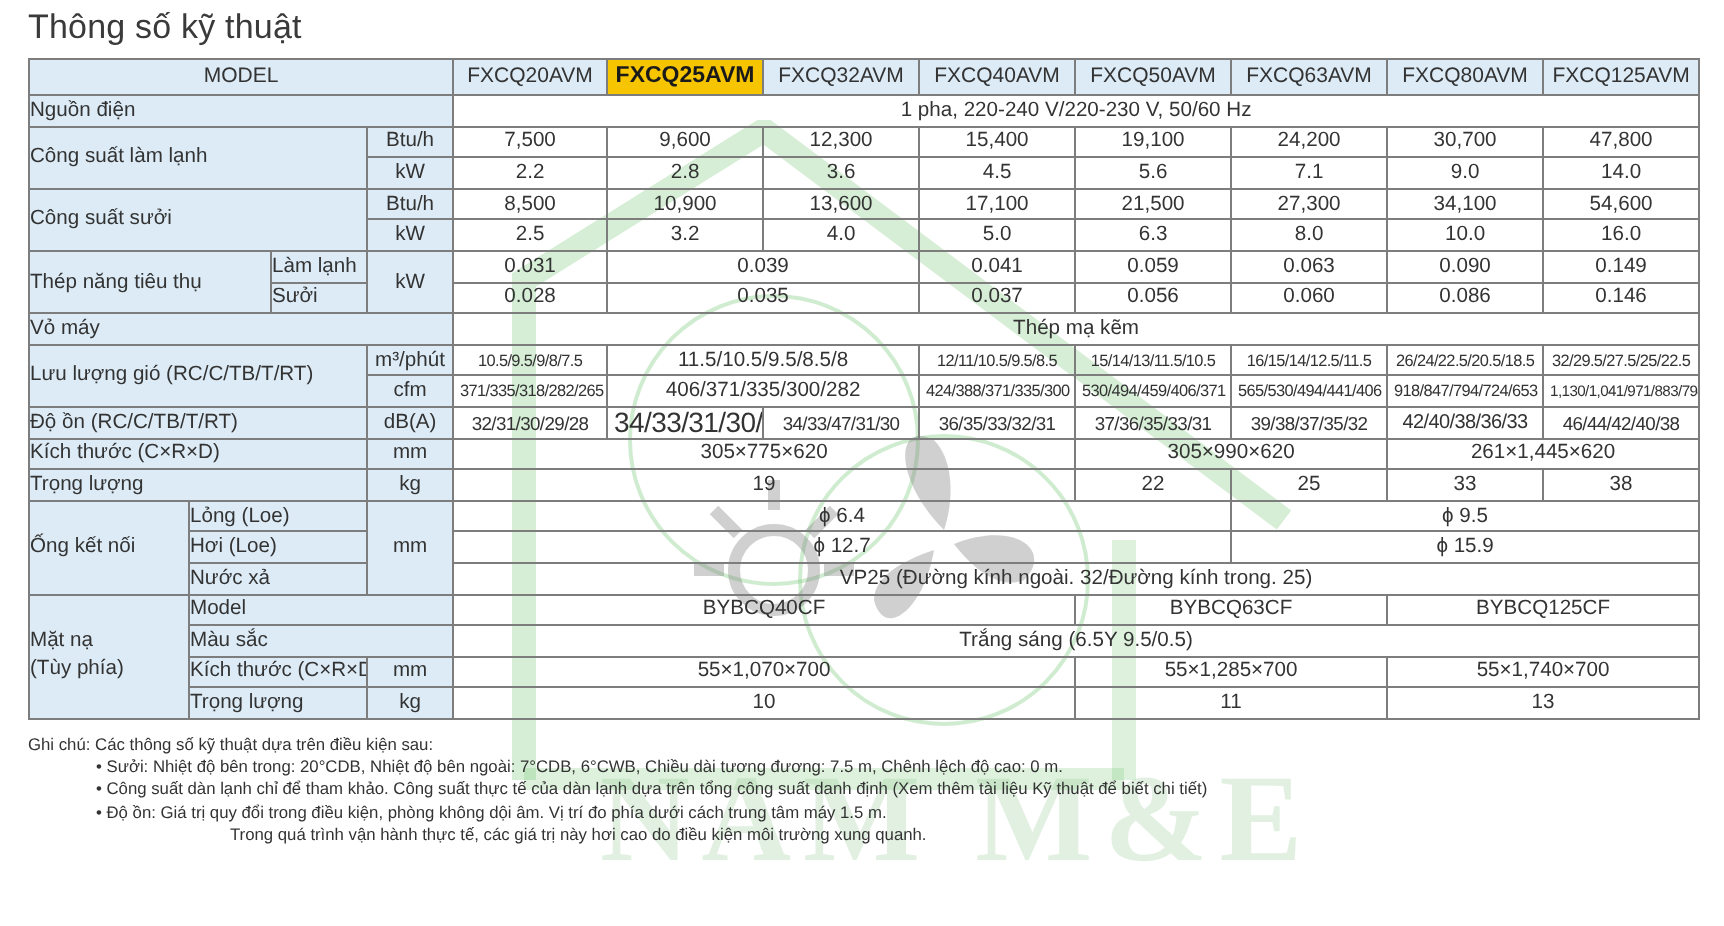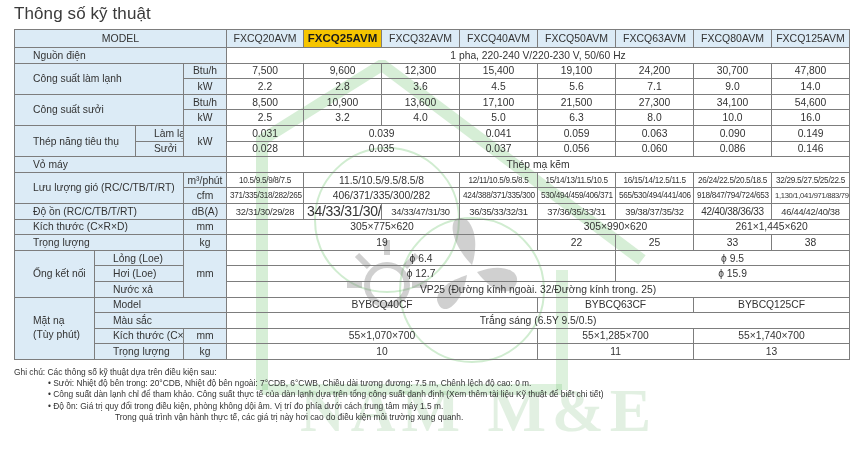--- a/index.html
+++ b/index.html
@@ -1,21 +1,21 @@
 <!DOCTYPE html>
 <html><head>
 <meta charset="utf-8">
 <style>
   * { box-sizing: border-box; margin: 0; padding: 0; }
   html, body { width: 862px; height: 463px; background: #ffffff; overflow: hidden; }
   body { font-family: "Liberation Sans", "DejaVu Sans", sans-serif; color: #333; position: relative; }
   .title { position: absolute; left: 14px; top: 4px; font-size: 17px; color: #3a3a3a; font-weight: normal; letter-spacing: 0.1px; }
   table.spec { position: absolute; left: 14px; top: 29px; border-collapse: collapse; table-layout: fixed; width: 835px; font-size: 10.3px; z-index: 2; }
   table.spec td { border: 1px solid #7d7d7d; height: 15.6px; line-height: 13px; padding: 0 3px; white-space: nowrap; overflow: hidden; background: transparent; }
-  table.spec td.lbl { background: rgba(214, 231, 244, 0.85); text-align: left; padding-left: 18px; }
+  table.spec td.lbl { background: rgba(214, 231, 244, 0.85); text-align: left; padding-left: 0; }
   table.spec td.unit { background: rgba(214, 231, 244, 0.85); text-align: center; }
   table.spec td.hdr { background: rgba(214, 231, 244, 0.85); text-align: center; height: 18px; font-size: 10.5px; }
   table.spec td.hl { background: #f6c500; font-weight: bold; font-size: 11.5px; color: #1a1a1a; }
   table.spec td.v { text-align: center; }
   table.spec td.sm { font-size: 8.2px; letter-spacing: -0.3px; }
   .notes { position: absolute; left: 14px; top: 367px; font-size: 8.4px; line-height: 11.2px; color: #333; z-index: 2; }
   .notes .indent { padding-left: 34px; }
   .notes .indent2 { padding-left: 101px; }
   .wm { position: absolute; z-index: 1; pointer-events: none; }
   .wm-house { left: 232px; top: 60px; width: 430px; height: 335px; }
@@ -224,21 +224,21 @@
     <td class="v" colspan="3">ϕ 15.9</td>
   </tr>
   <tr>
     <td class="lbl" colspan="2">Nước xả</td>
     <td class="v" colspan="8">VP25 (Đường kính ngoài. 32/Đường kính trong. 25)</td>
   </tr>
 
   <tr>
     <td class="lbl" rowspan="4" style="vertical-align:middle; line-height:14px;">
       <div>Mặt nạ</div>
-      <div>(Tùy phút)</div>
+      <div>(Tùy phía)</div>
     </td>
     <td class="lbl" colspan="3">Model</td>
     <td class="v" colspan="4">BYBCQ40CF</td>
     <td class="v" colspan="2">BYBCQ63CF</td>
     <td class="v" colspan="2">BYBCQ125CF</td>
   </tr>
   <tr>
     <td class="lbl" colspan="3">Màu sắc</td>
     <td class="v" colspan="8">Trắng sáng (6.5Y 9.5/0.5)</td>
   </tr>

